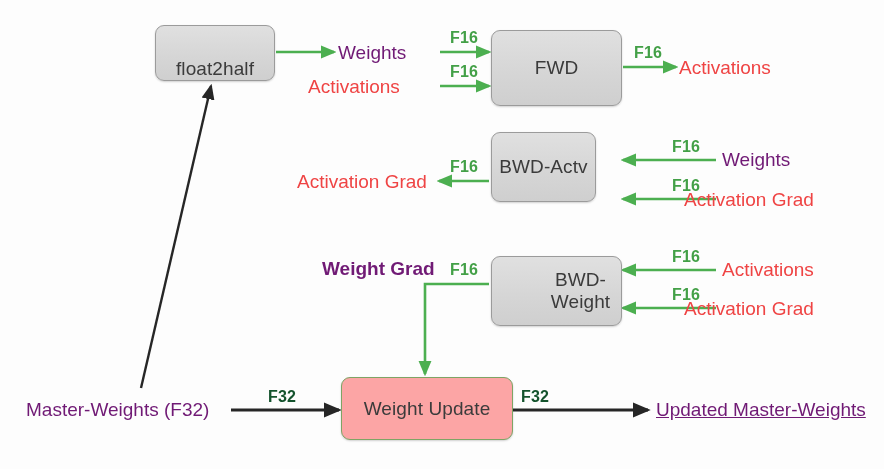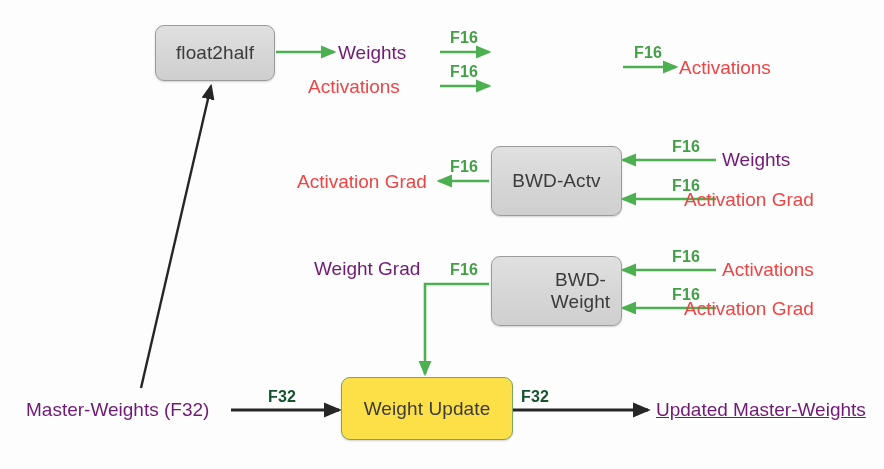--- a/index.html
+++ b/index.html
@@ -37,21 +37,21 @@
     color: #3b3b3b;
     letter-spacing: 0.1px;
     text-align: center;
   }
   .node.process {
     background: linear-gradient(180deg, #e0e0e0 0%, #d6d6d6 55%, #cfcfcf 100%);
     border: 1.6px solid #9b9b9b;
     box-shadow: 0 1px 2px rgba(0,0,0,0.18);
   }
   .node.update {
-    background: #fde047;
+    background: #fca5a5;
     border: 1.6px solid #7fa464;
     box-shadow: 0 1px 2px rgba(0,0,0,0.18);
   }
   .text-label {
     position: absolute;
     font-size: 19px;
     white-space: nowrap;
     line-height: 1;
   }
   .text-label.dark  { color: #701a75; }
@@ -108,26 +108,29 @@
     <g stroke="#262626" stroke-width="2.8" fill="none" marker-end="url(#arrow-black)">
 
       <path d="M 231 410 L 339 410"></path>
 
       <path d="M 512 410 L 648 410"></path>
 
       <path stroke-width="2.4" d="M 141 388 L 211 86"></path>
     </g>
   </svg>
 
-  <div class="node process" style="left:155px; top:25px; width:120px; height:56px;">
+  <div class="node process" style="left:155px; top:25px; width:120px; height:56px;align-items:flex-end;">
     <span>float2half</span>
   </div>
 
+  <div class="node process" style="left:491px; top:30px; width:131px; height:76px;">
+    <span>FWD</span>
+  </div>
 
-  <div class="node process" style="left:491px; top:146px; width:131px; height:70px;">
+  <div class="node process" style="left:491px; top:132px; width:105px; height:70px;">
     <span>BWD-Actv</span>
   </div>
 
   <div class="node process" style="left:491px; top:256px; width:131px; height:70px;padding-left:48px;">
     <span>BWD-Weight</span>
   </div>
 
   <div class="node update" style="left:341px; top:377px; width:172px; height:63px;">
     <span>Weight Update</span>
   </div>
@@ -137,21 +140,21 @@
   <div class="text-label blue" style="left:308px; top:77px;">Activations</div>
 
   <div class="text-label blue" style="left:679px; top:58px;">Activations</div>
 
   <div class="text-label blue" style="left:297px; top:172px;">Activation Grad</div>
 
   <div class="text-label dark" style="left:722px; top:150px;">Weights</div>
 
   <div class="text-label blue" style="left:684px; top:190px;">Activation Grad</div>
 
-  <div class="text-label dark" style="left:314px; top:259px;">Weight Grad</div>
+  <div class="text-label dark" style="left:322px; top:259px;font-weight:bold;">Weight Grad</div>
 
   <div class="text-label blue" style="left:722px; top:260px;">Activations</div>
 
   <div class="text-label blue" style="left:684px; top:299px;">Activation Grad</div>
 
   <div class="text-label dark" style="left:26px; top:400px;">Master-Weights (F32)</div>
 
   <div class="text-label dark" style="left:656px; top:400px;text-decoration:underline;">Updated Master-Weights</div>
 
   <div class="edge-label green" style="left:450px; top:30px;">F16</div>

